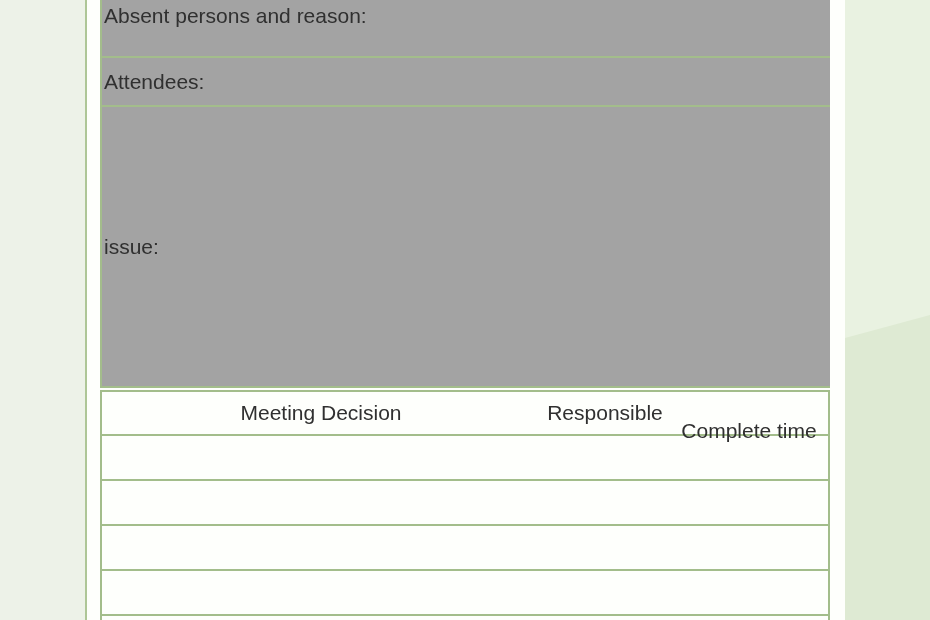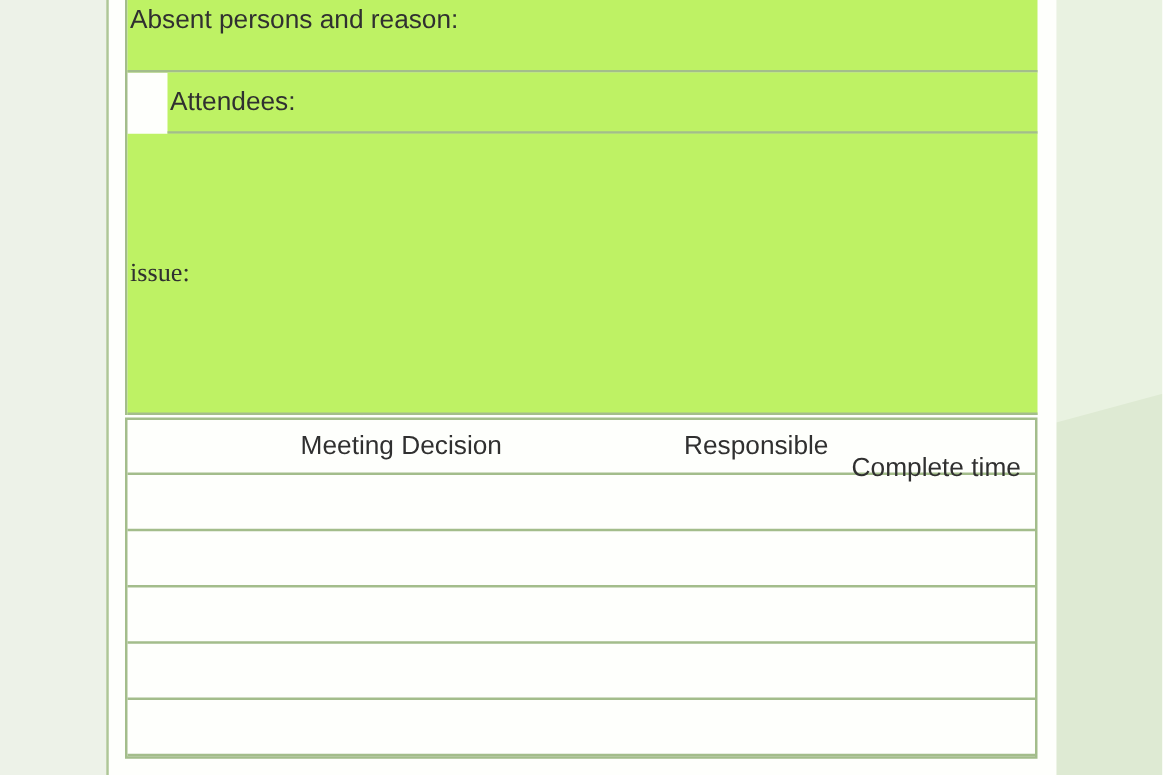--- a/index.html
+++ b/index.html
@@ -16,26 +16,26 @@
   }
   .bg-left{position:absolute;left:0;top:0;width:85px;height:620px;background:#edf2e8;}
   .bg-right{position:absolute;left:845px;top:0;width:85px;height:620px;background:#e9f2e1;overflow:hidden;}
   .bg-right-lower{position:absolute;left:0;top:0;width:85px;height:620px;background:#deead3;
     clip-path:polygon(0 338px,100% 315px,100% 100%,0 100%);}
   .page{position:absolute;left:85px;top:0;width:758px;height:620px;
     background:#fefffc;border-left:2px solid var(--page-edge);box-sizing:content-box;}
   .doc{position:absolute;left:13px;top:0;width:730px;}
   .info-section{width:730px;border-left:2px solid var(--line);box-sizing:border-box;}
   .info-row{box-sizing:border-box;border-bottom:2px solid var(--line);
-    display:flex;align-items:center;padding-left:2px;background:#bef264;}
+    display:flex;align-items:center;padding-left:2px;background:#a3a3a3;}
   .row-absent{height:58px;align-items:flex-start;}
   .row-absent .lbl{padding-top:2px;line-height:28px;}
-  .row-attendees{height:49px;margin-left:32px;}
+  .row-attendees{height:49px;}
   .row-host{height:43px;}
-  .row-issue{height:225px;font-family:Liberation Serif, serif;}
+  .row-issue{height:281px;}
   .host-cell{flex:0 0 287px;}
   .lbl{white-space:nowrap;}
   .decision-table{margin-top:2px;width:730px;border:2px solid var(--line);box-sizing:border-box;background:#fefffc;}
   .dt-header{display:flex;height:44px;box-sizing:border-box;border-bottom:2px solid var(--line);align-items:center;}
   .dt-h{text-align:center;white-space:nowrap;}
   .dt-h.c1{width:438px;}
   .dt-h.c2{width:130px;}
   .dt-h.c3{width:158px;margin-top:36px;}
   .dt-row{height:45px;box-sizing:border-box;border-bottom:2px solid var(--line);}
 </style>

